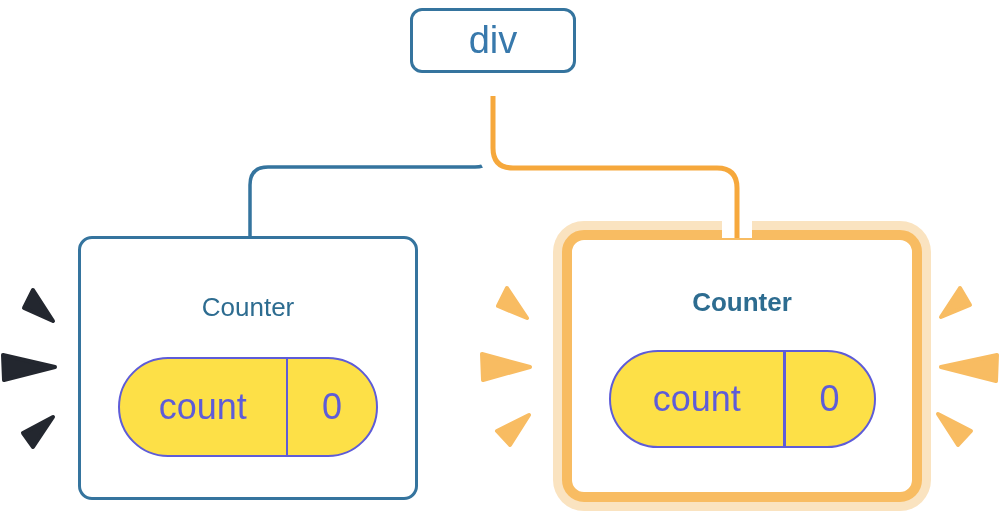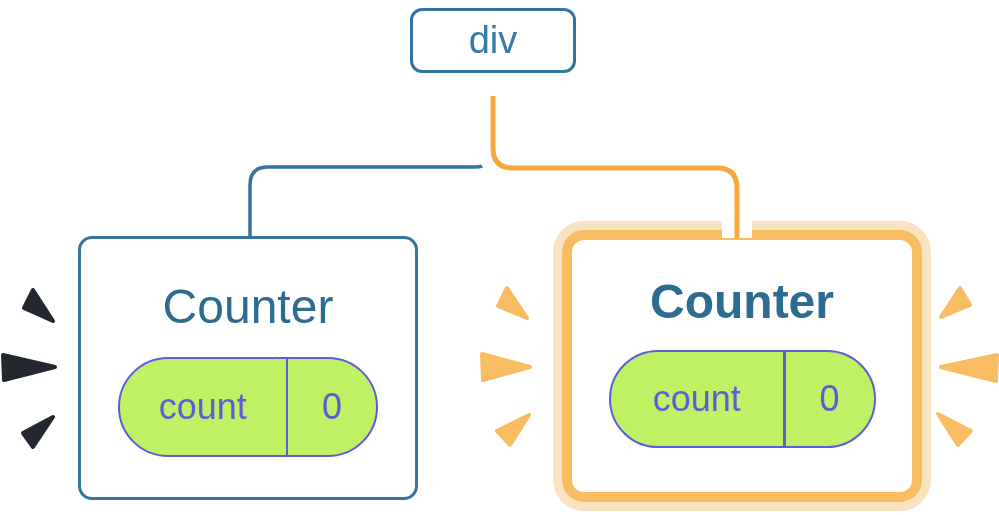--- a/index.html
+++ b/index.html
@@ -51,34 +51,34 @@
   .card-right {
     left: 562px; top: 230px;
     width: 360px; height: 272px;
     border: 10px solid var(--orange_border);
     border-radius: 22px;
     box-shadow: 0 0 0 9px var(--peach);
     padding-top: 40px;
     gap: 26px;
   }
   .card-title {
-    font-size: 48px;
+    font-size: 26px;
     line-height: 44px;
     color: var(--teal_title);
   }
   .card-right .card-title { font-weight: bold; }
 
   
   .pill {
     box-sizing: border-box;
     border: 2.5px solid var(--purple);
     border-radius: 60px;
     display: flex;
     align-items: stretch;
-    background: #bef264;
+    background: #fde047;
   }
   .card-left  .pill { width: 260px; height: 100px; }
   .card-right .pill { width: 267px; height: 98px; }
   .pill-key {
     flex: 1;
     display: flex; align-items: center; justify-content: center;
     font-size: 36px;
     color: var(--purple);
   }
   .pill-divider { width: 2.5px; background: var(--purple); }

